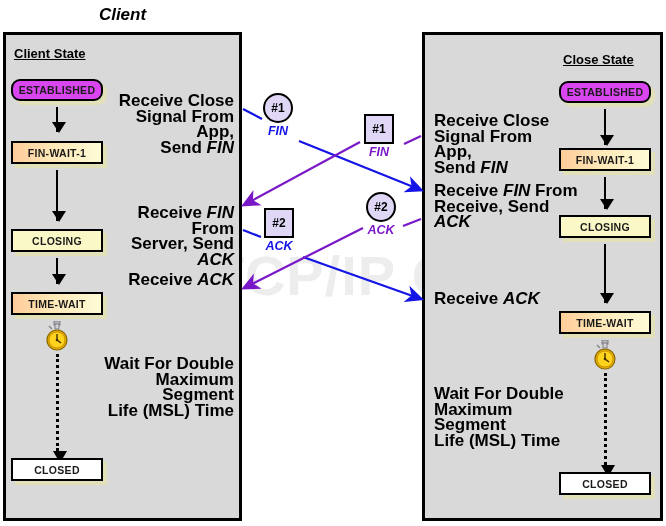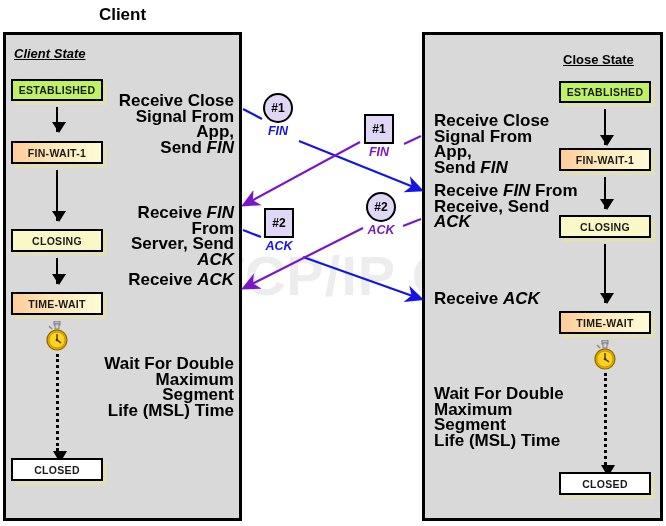--- a/index.html
+++ b/index.html
@@ -70,21 +70,21 @@
     font-size: 10.5px;
     font-weight: bold;
     color: #1a1a1a;
     letter-spacing: 0.3px;
     display: flex;
     align-items: center;
     justify-content: center;
     box-shadow: 4px 4px 0 #e2e0b8;
     z-index: 5;
   }
-  .st-established { background: #bef264; }
+  .st-established { background: #d946ef; border-radius: 9px; }
   .st-finwait     { background: linear-gradient(to right, #ffcc99 0%, #ffe8b8 45%, #fdfbd6 100%); }
   .st-closing     { background: #fbf8c8; }
   .st-timewait    { background: linear-gradient(to right, #ffcc99 0%, #ffe8b8 45%, #fdfbd6 100%); text-align: center; }
   .st-closed      { background: #ffffff; }
 
   
   .v-arrow {
     position: absolute;
     width: 0;
     border-left: 2.5px solid #000000;
@@ -173,25 +173,25 @@
   
   .stopwatch { position: absolute; z-index: 6; }
 </style>
 </head>
 <body>
 
 <div id="canvas">
 
   <div class="watermark">The TCP/IP Guide</div>
 
-  <div class="col-title" style="left:3px; top:5px; width:239px;">Client</div>
+  <div class="col-title" style="left:3px; top:5px; width:239px;font-style:italic;">Client</div>
 
   <div class="panel" style="left:3px; top:32px; width:239px; height:489px;"></div>
 
-  <div class="panel-label" style="left:14px; top:46px;font-style:italic;">Client State</div>
+  <div class="panel-label" style="left:14px; top:46px;">Client State</div>
 
   <div class="state-box st-established" style="left:11px; top:79px; width:92px; height:22px;">ESTABLISHED</div>
   <div class="v-arrow" style="left:56px; top:107px; height:25px;"></div>
 
   <div class="state-box st-finwait" style="left:11px; top:141px; width:92px; height:23px;">FIN-WAIT-1</div>
   <div class="v-arrow" style="left:56px; top:170px; height:51px;"></div>
 
   <div class="state-box st-closing" style="left:11px; top:229px; width:92px; height:23px;">CLOSING</div>
   <div class="v-arrow" style="left:56px; top:258px; height:26px;"></div>
 

